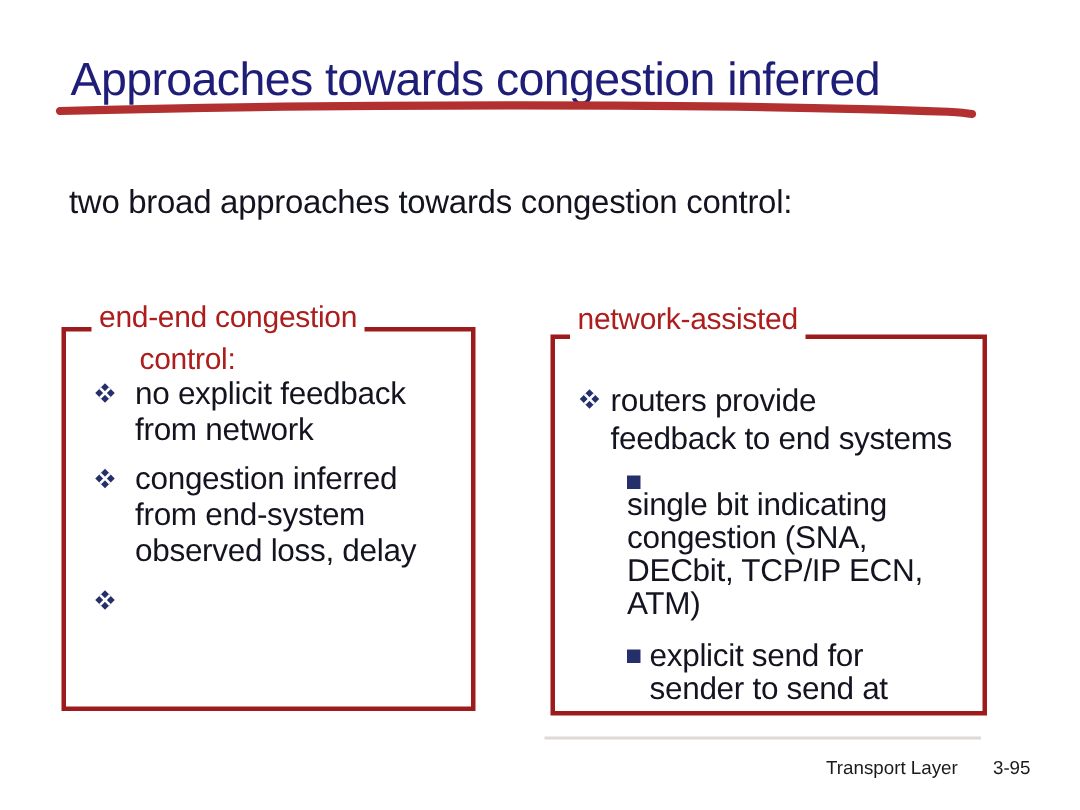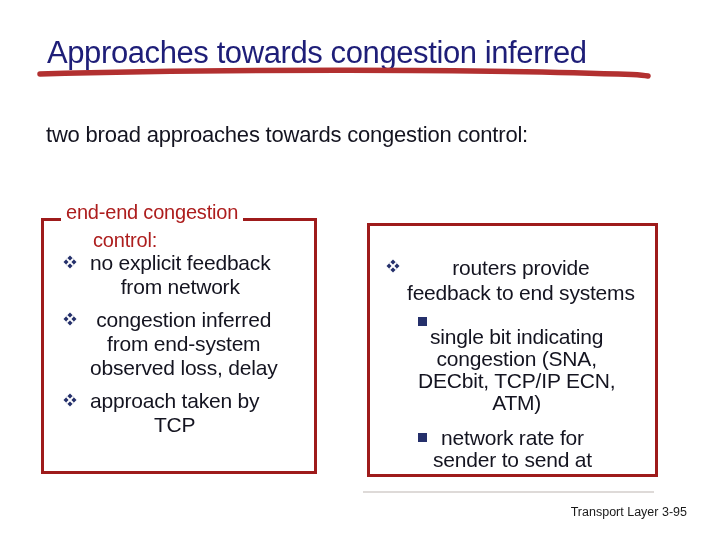--- a/index.html
+++ b/index.html
@@ -34,21 +34,21 @@
   .box-right{left:367px;top:223px;width:291px;height:254px;}
   .box-heading{
     position:absolute;background:#fff;color:var(--heading_red);
     font-size:20px;line-height:28px;padding:0 5px;white-space:nowrap;z-index:2;
   }
   .box-left .box-heading{left:17px;top:-23px;}
   .box-right .box-heading{left:10px;top:-27px;}
   .hline{display:block;}
   .box-left .hline2{margin-left:27px;}
   .box-right .hline2{margin-left:22px;}
-  .box-body{position:relative;z-index:1;color:var(--body_text);text-align:center;}
+  .box-body{position:relative;z-index:1;color:var(--body_text);}
   .box-left .box-body{padding:30px 2px 0 21px;font-size:21px;line-height:24px;}
   .box-right .box-body{padding:29px 2px 0 18px;font-size:21px;line-height:25px;}
   .bullet{display:flex;align-items:flex-start;}
   .box-left .bullet + .bullet{margin-top:9px;}
   .marker-col{flex:0 0 25px;}
   .box-right .marker-col{flex:0 0 19px;}
   .diamond{
     display:block;width:10px;height:10px;margin-top:6px;
     background-color:var(--bullet_navy);
     background-image:linear-gradient(#fff,#fff),linear-gradient(#fff,#fff);
@@ -60,21 +60,21 @@
   .sub-bullet .marker-col{flex:0 0 15px;}
   .square{display:block;width:9px;height:9px;margin-top:6px;background:var(--bullet_navy);}
   .sub1{margin-top:6px;flex-direction:column;}
   .sub2{margin-top:13px;}
   .bline{display:block;white-space:nowrap;}
   .artifact-line{position:absolute;left:363px;top:491px;width:291px;height:2px;background:#dedad8;}
   .footer{
     position:absolute;right:33px;top:505px;
     font-size:12.5px;color:#1a1a1a;letter-spacing:0;
   }
-  .footer span + span{margin-left:0;}
+  .footer span + span{margin-left:20px;}
 </style>
 </head>
 <body>
 
 <div class="slide">
 
   <div class="title">Approaches towards congestion inferred</div>
 
   <svg class="underline" viewBox="0 0 620 18" preserveAspectRatio="none">
     <path d="M6,8 C 170,3.5 440,2.5 598,8.5 C 606,9 611,9.5 614,10" fill="none" stroke="var(--underline_red)" stroke-width="5.5" stroke-linecap="round"></path>
@@ -104,30 +104,27 @@
         <span class="btext">
           <span class="bline">congestion inferred</span>
           <span class="bline">from end-system</span>
           <span class="bline">observed loss, delay</span>
         </span>
       </div>
       <div class="bullet">
         <span class="marker-col">
             <span class="diamond"></span>
           </span>
-        <span class="btext">
-          <span class="bline">approach taken by</span>
-          <span class="bline">TCP</span>
-        </span>
       </div>
     </div>
   </div>
 
   <div class="box box-right">
     <div class="box-heading">
+      <span class="hline hline1">network-assisted</span>
     </div>
     <div class="box-body">
       <div class="bullet">
         <span class="marker-col">
             <span class="diamond"></span>
           </span>
         <span class="btext">
           <span class="bline">routers provide</span>
           <span class="bline">feedback to end systems</span>
         </span>
@@ -141,21 +138,21 @@
           <span class="bline">congestion (SNA,</span>
           <span class="bline">DECbit, TCP/IP ECN,</span>
           <span class="bline">ATM)</span>
         </span>
       </div>
       <div class="sub-bullet sub2">
         <span class="marker-col">
             <span class="square"></span>
           </span>
         <span class="btext">
-          <span class="bline">network rate for</span>
+          <span class="bline">explicit send for</span>
           <span class="bline">sender to send at</span>
         </span>
       </div>
     </div>
   </div>
 
   <div class="artifact-line"></div>
 
   <div class="footer">
     <span>Transport Layer</span>

